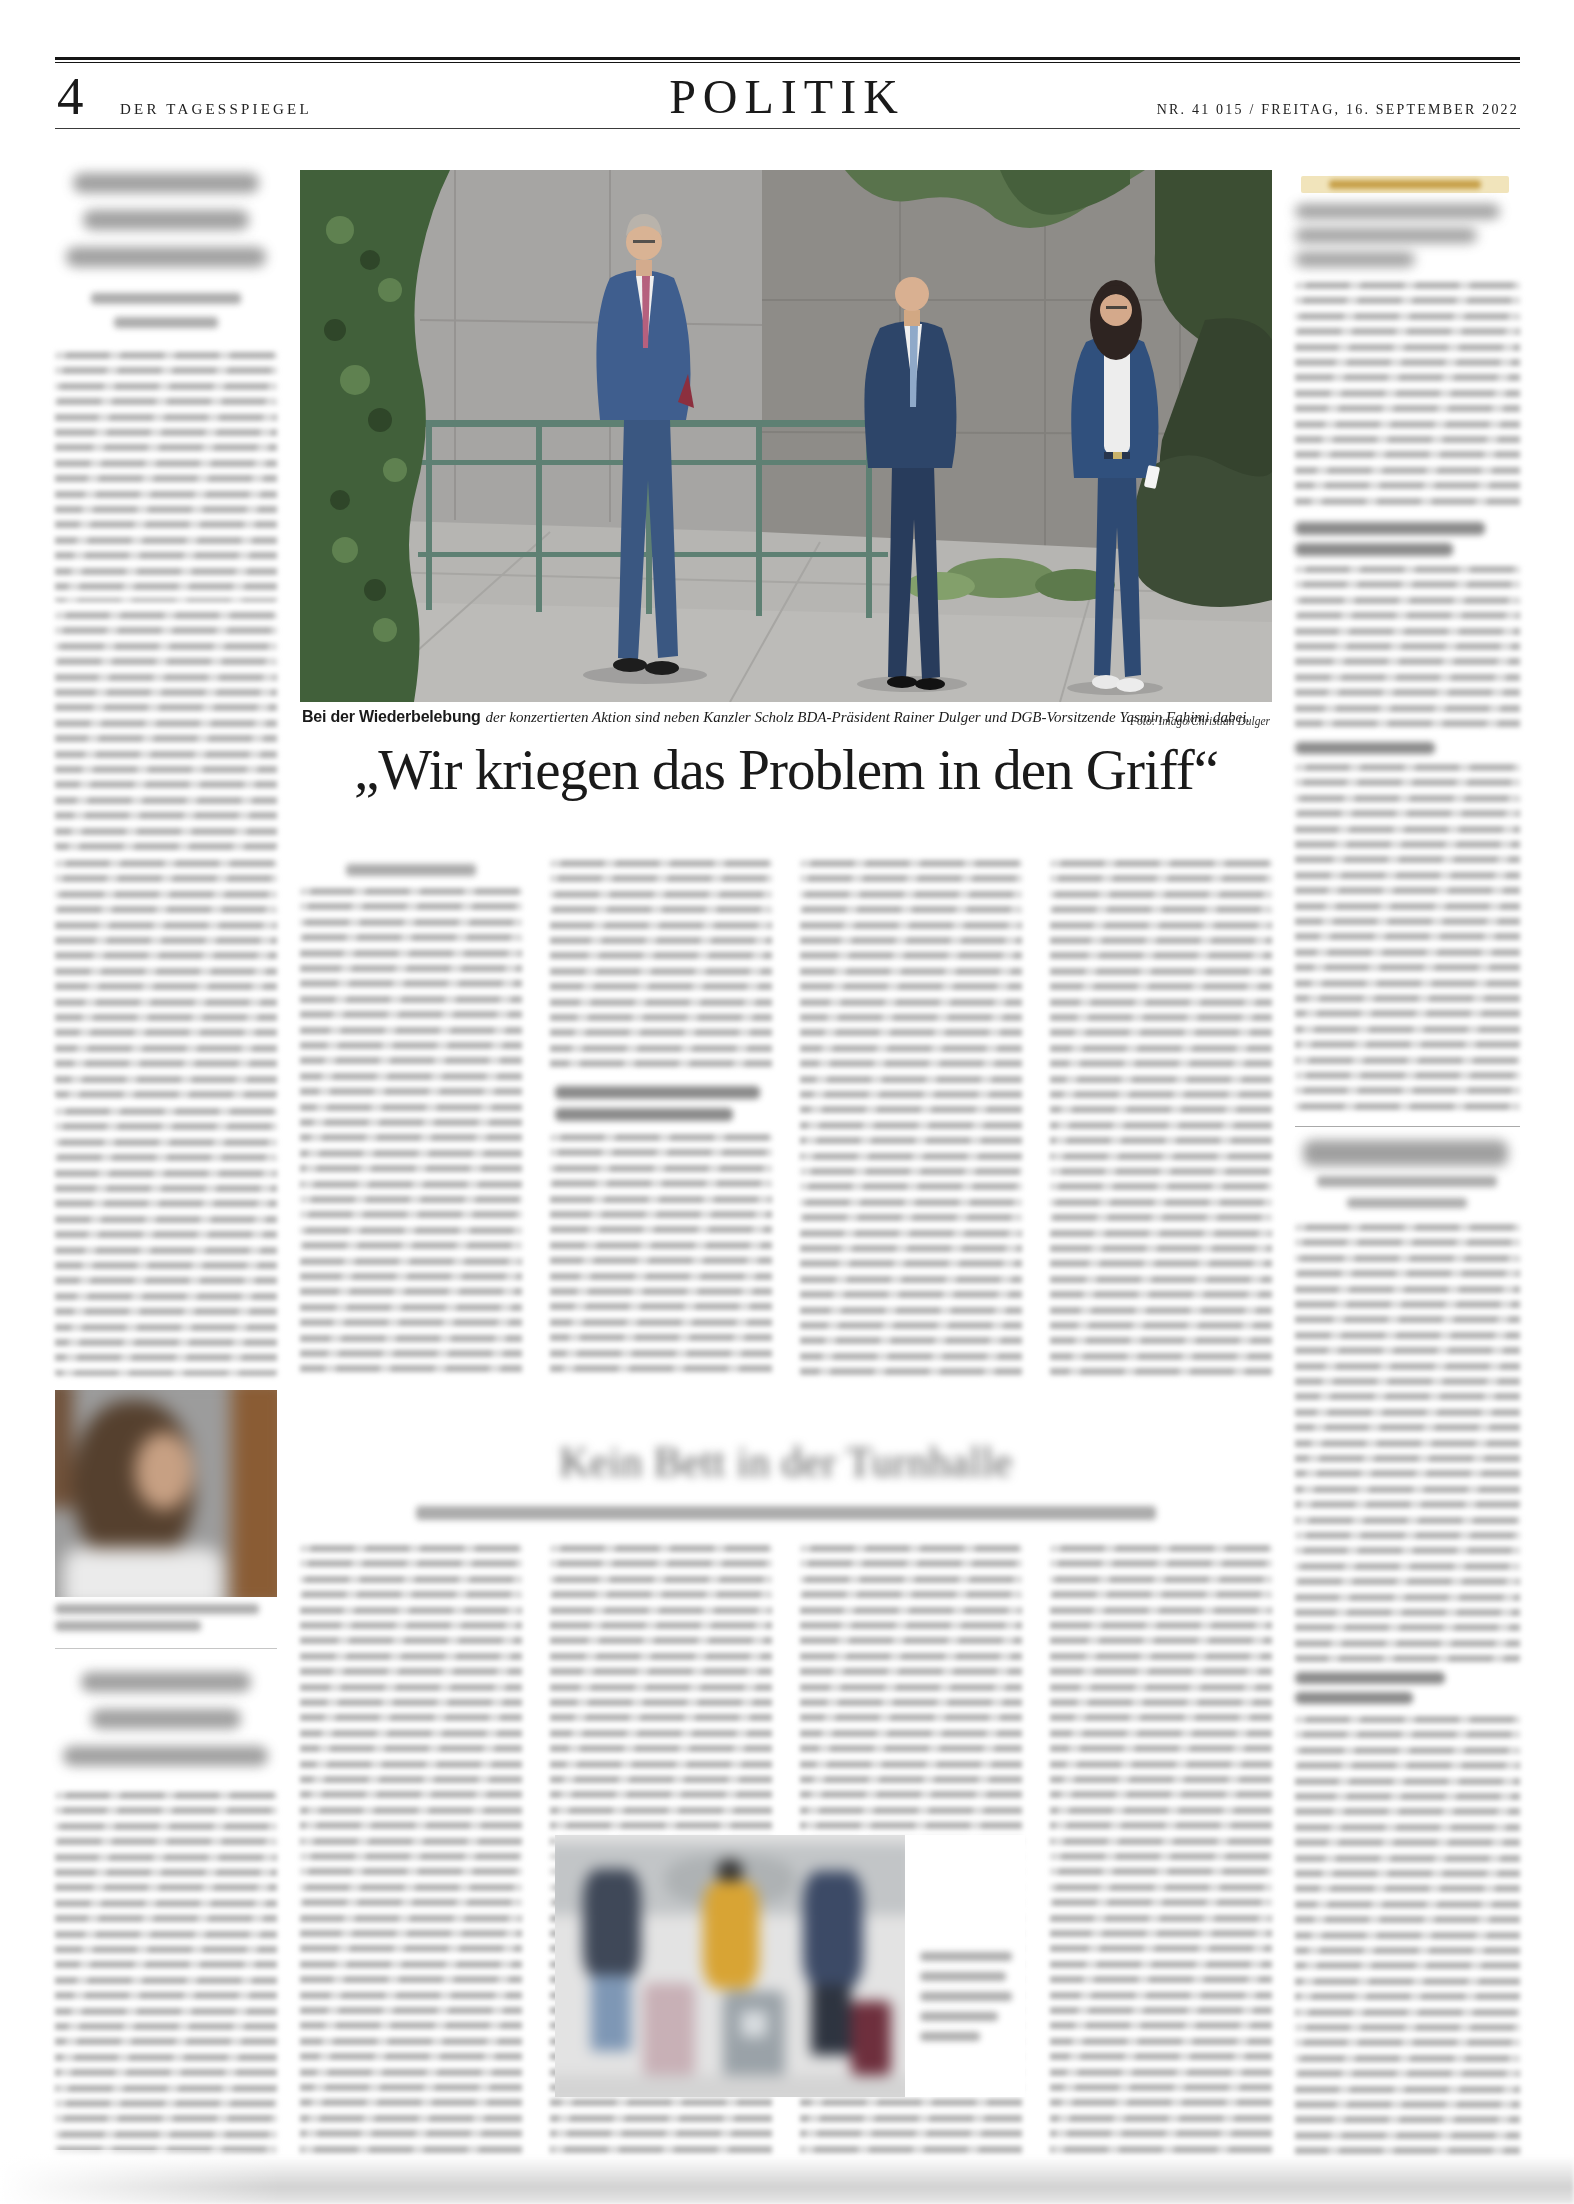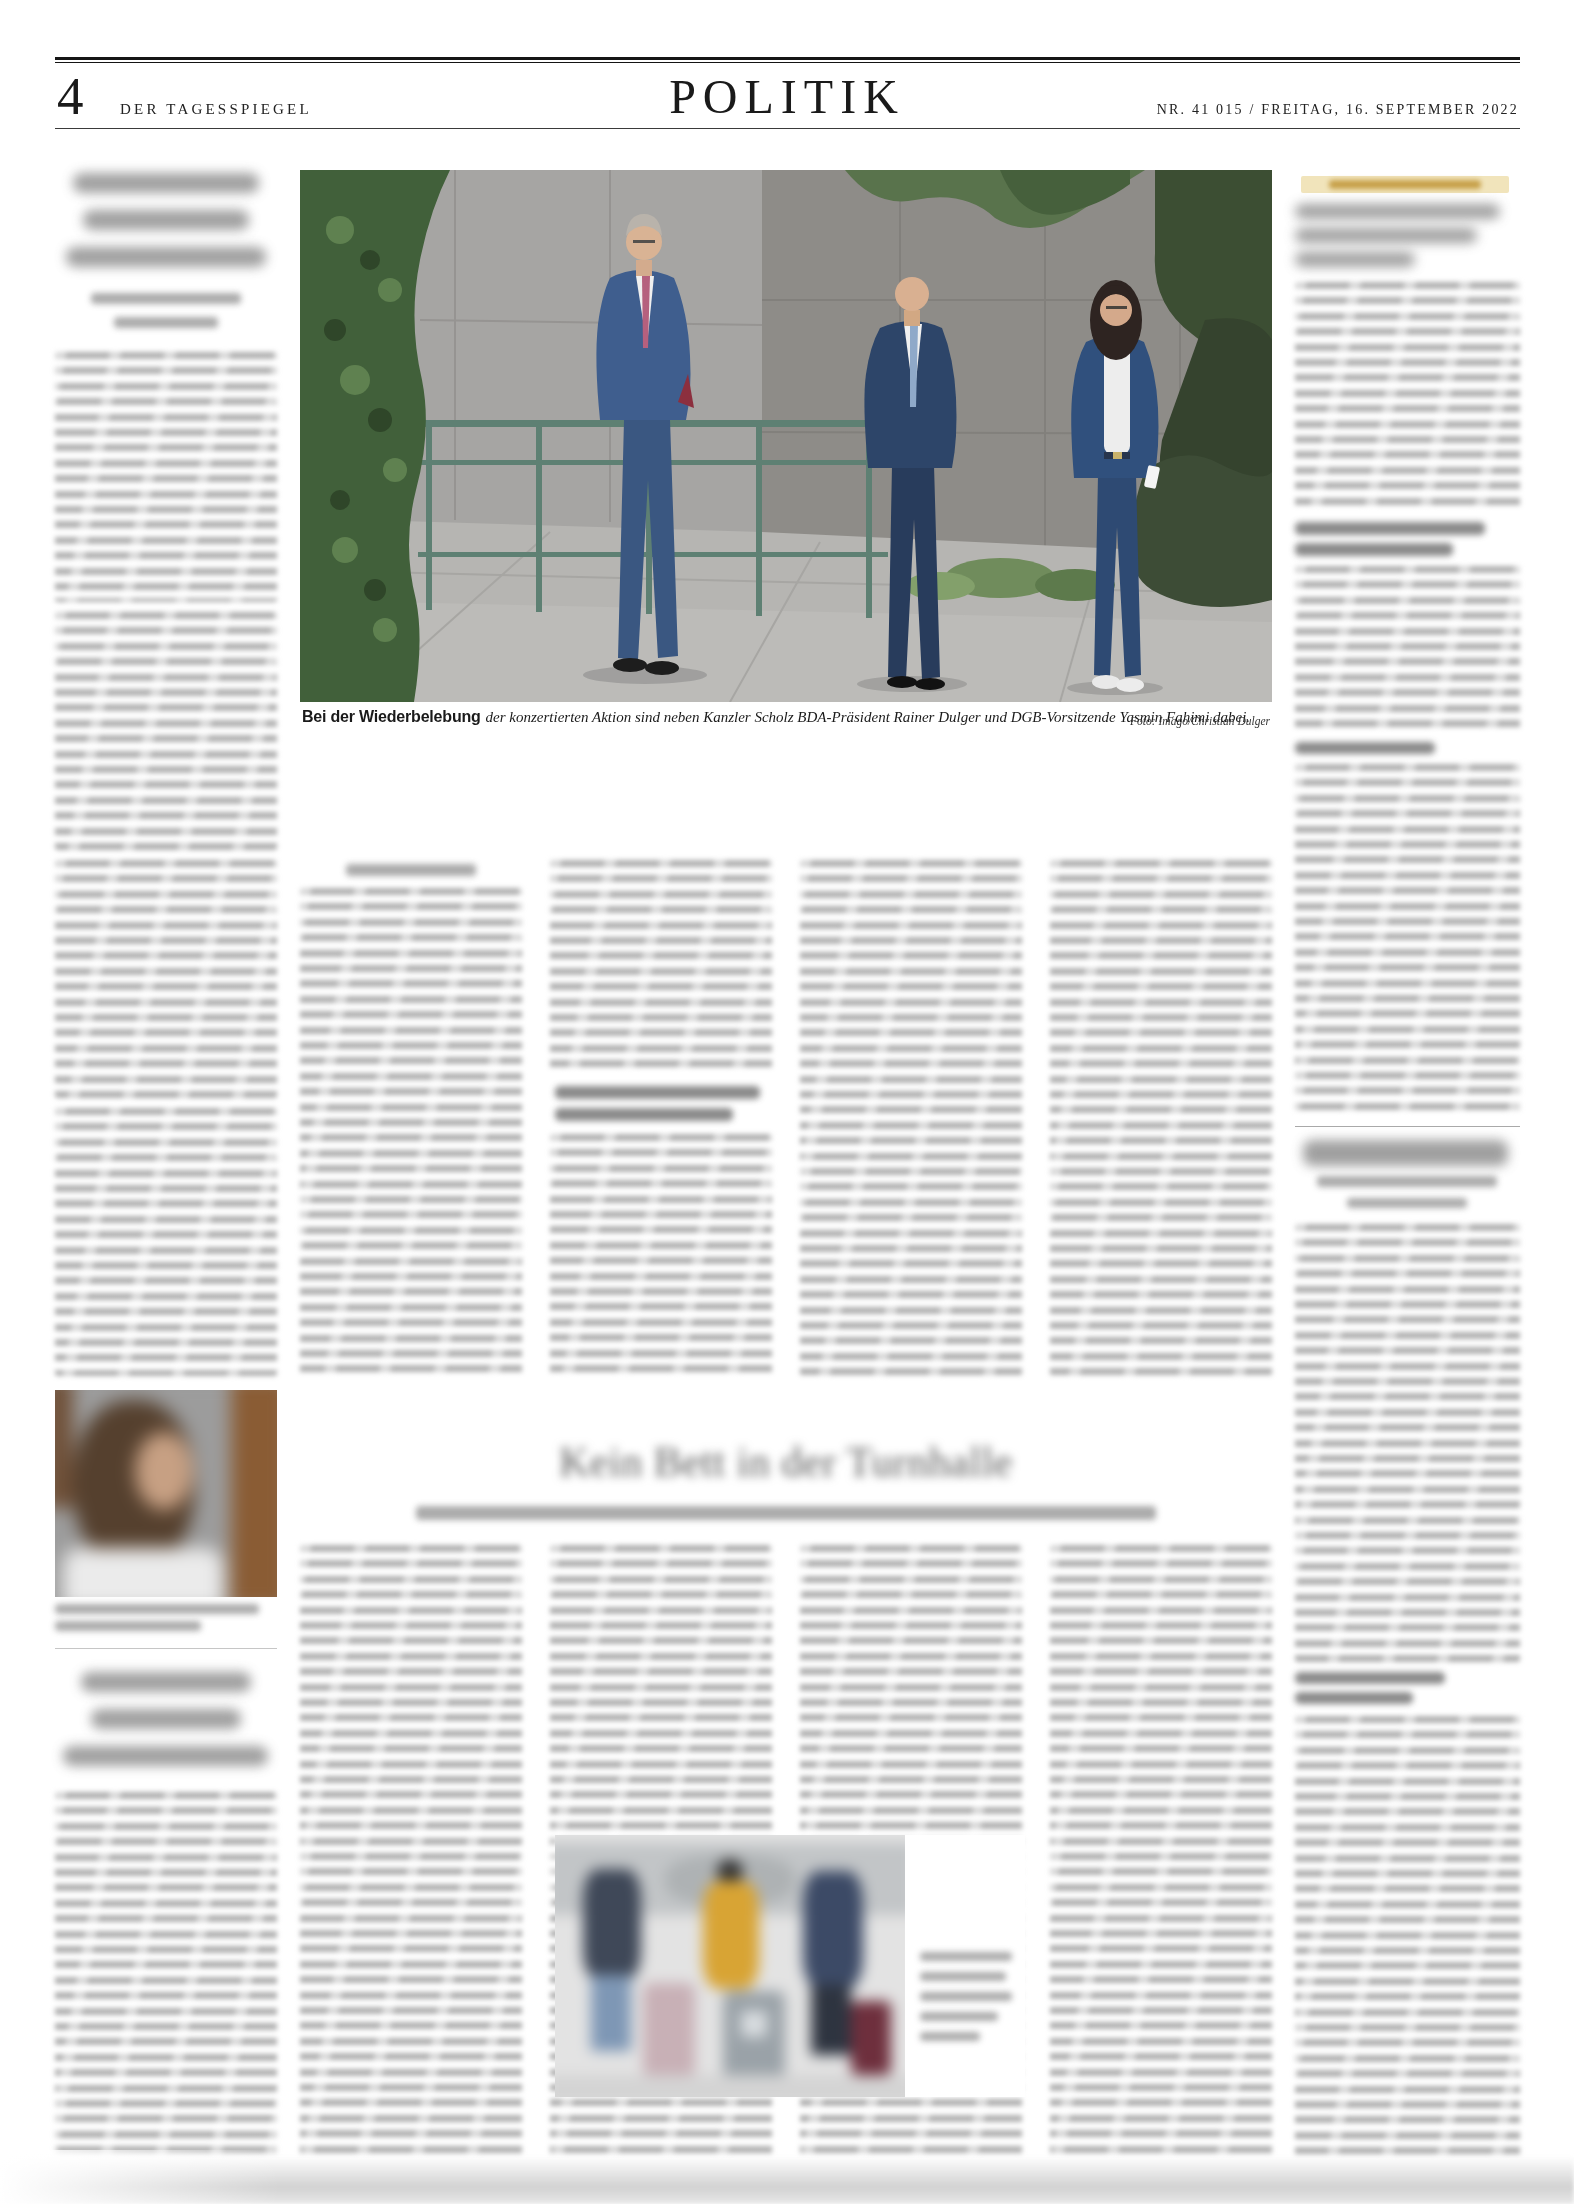--- a/index.html
+++ b/index.html
@@ -213,20 +213,21 @@
           <rect x="806" y="136" width="21" height="3" fill="#4a443e"></rect>
         </g>
       </svg>
     </div>
 
     <div class="caption-row">
       <span class="caption-lead">Bei der Wiederbelebung</span><span class="caption-rest">der konzertierten Aktion sind neben Kanzler Scholz BDA-Präsident Rainer Dulger und DGB-Vorsitzende Yasmin Fahimi dabei.</span>
       <span class="photo-credit">Foto: Imago/Christian Dulger</span>
     </div>
 
+    <div class="main-headline">„Wir kriegen das Problem in den Griff“</div>
 
     <div class="bl" style="left:46px;top:864px;width:130px;height:12px;"></div>
     <div class="bt" style="left:0;top:888px;width:222px;height:488px;"></div>
     <div class="bt" style="left:250px;top:860px;width:222px;height:214px;"></div>
     <div class="bs" style="left:255px;top:1086px;width:205px;height:13px;"></div>
     <div class="bs" style="left:255px;top:1108px;width:178px;height:13px;"></div>
     <div class="bt" style="left:250px;top:1134px;width:222px;height:242px;"></div>
     <div class="bt" style="left:500px;top:860px;width:222px;height:516px;"></div>
     <div class="bt" style="left:750px;top:860px;width:222px;height:516px;"></div>
 

